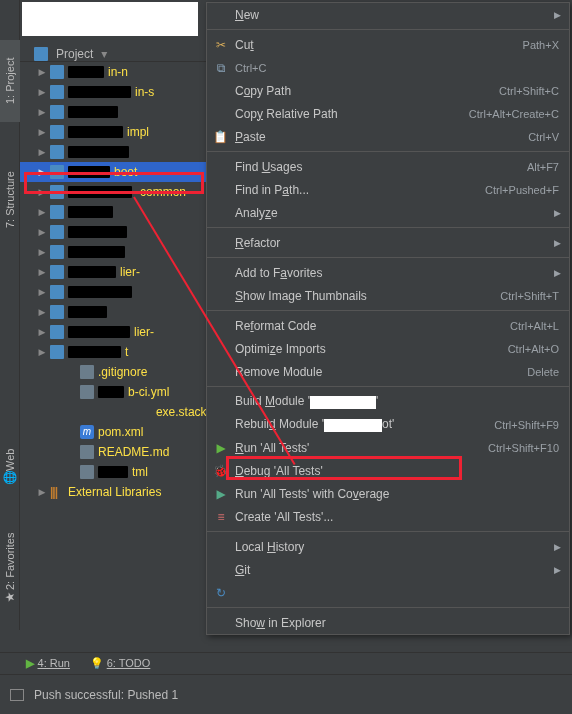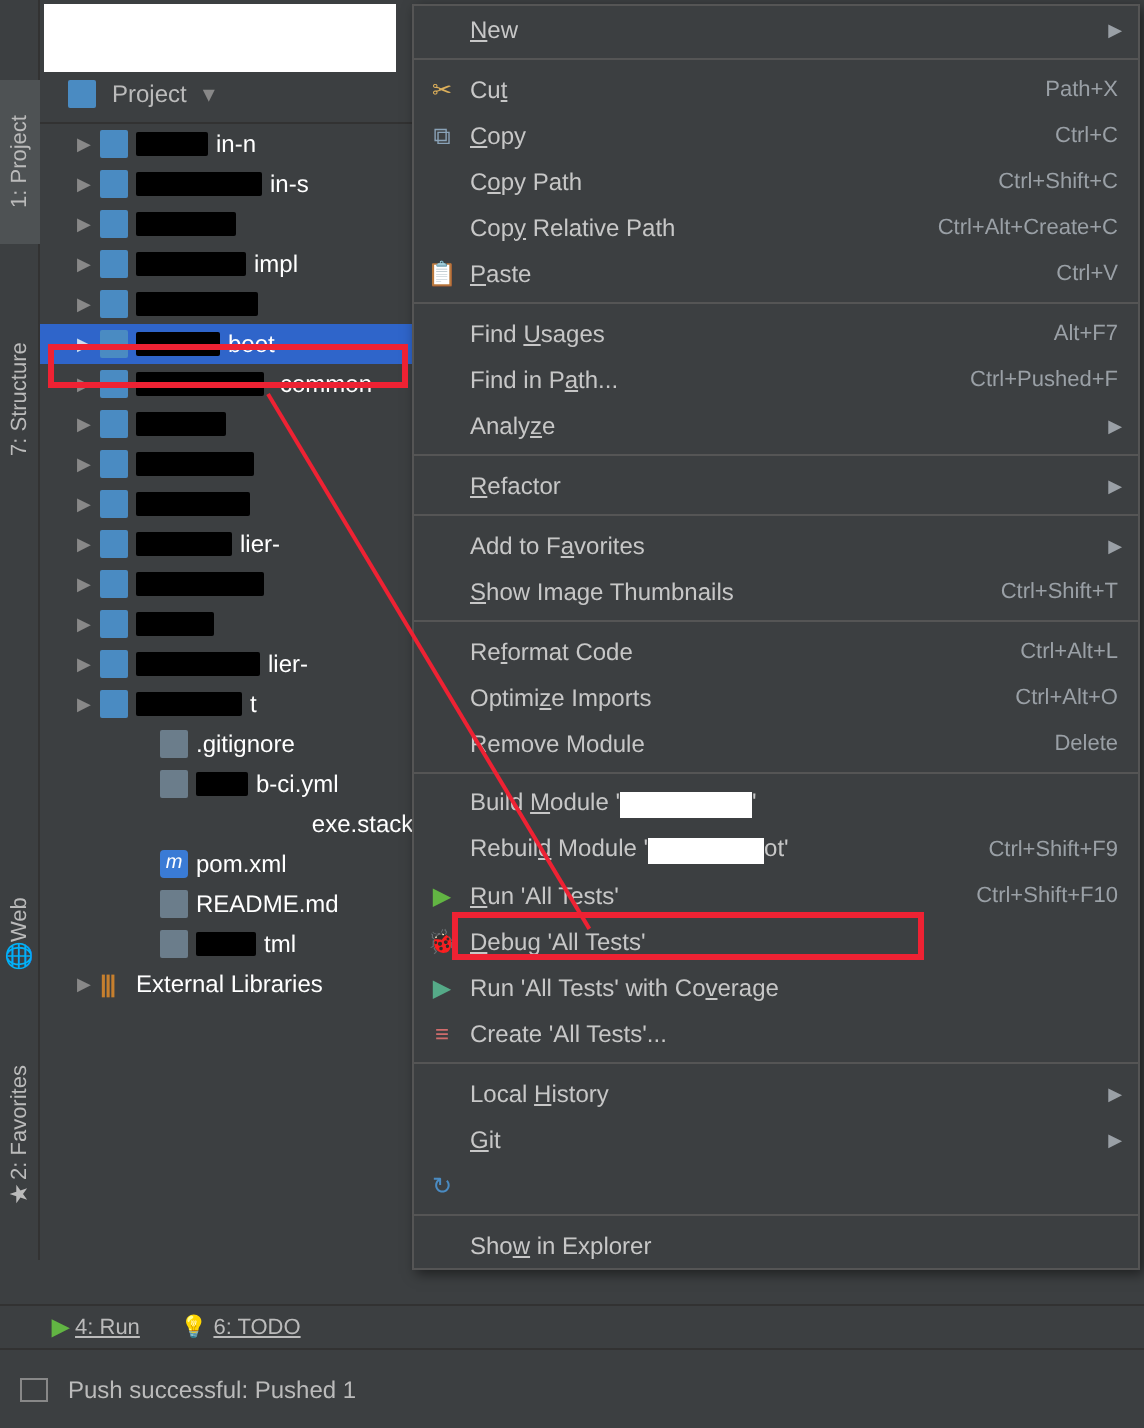--- a/index.html
+++ b/index.html
@@ -19,38 +19,38 @@
       display:flex; align-items:center; justify-content:center;
       color:#bbbbbb; cursor:pointer;
       writing-mode:vertical-rl; transform:rotate(180deg);
       font-size:11px; white-space:nowrap;
     }
     .vtab .vicon{ font-size:12px; writing-mode:horizontal-tb; transform:rotate(90deg); margin-top:4px; }
     
     .proj-header{
       position:absolute; left:20px; top:40px; width:186px; height:22px;
       background:#3c3f41; border-bottom:1px solid #323232;
-      display:flex; align-items:flex-start; gap:8px; padding-left:14px;
+      display:flex; align-items:flex-end; gap:8px; padding-left:14px;
     }
     .proj-header .folder-ic{ width:14px;height:14px; background:#4a8bc2; display:inline-block; border-radius:1px;}
     .proj-header .dd{ color:#888; }
     .proj-tree{
       position:absolute; left:20px; top:62px; width:186px; bottom:82px;
       overflow:hidden; background:#3c3f41;
     }
     .tree-row{
       height:20px; display:flex; align-items:center; gap:4px;
       padding-left:18px; color:#c0c0c0; white-space:nowrap;
     }
     .tree-row.selected{ background:#2f65ca; color:#fff; }
     .tree-row .arrow{ color:#888; font-size:9px; width:8px; text-align:center; }
     .tree-row.selected .arrow{ color:#cde; }
     .tree-row .ico-folder{ width:14px;height:14px;background:#4a8bc2;border-radius:1px; display:inline-block;}
     .tree-row .redact{ display:inline-block;height:12px;background:#000;border-radius:1px; }
-    .tree-row .txt{ color:#ffffff; }
+    .tree-row .txt{ color:#fde047; }
     .tree-row.file .ico-file{ width:14px;height:14px;background:#6b7d8b;border-radius:1px;display:inline-block;}
     .tree-row.file .ico-m{ width:14px;height:14px;background:#3a7bd5;border-radius:2px;display:inline-block; color:#fff; font-style:italic; font-size:10px; text-align:center; line-height:14px;}
     .tree-row.file .arrow{ visibility:hidden; }
     .tree-row.extlib .ico-lib{ width:14px;height:14px; display:inline-block; }
     .ico-lib::before{ content:"|||"; color:#c67f2e; letter-spacing:-1px; font-weight:bold;}
     
     .top-white{ position:absolute; left:22px; top:2px; width:176px; height:34px; background:#fff; }
     
     .bottom-bar{
       position:absolute; left:0; bottom:40px; width:572px; height:22px;
@@ -251,21 +251,20 @@
       <span class="subarr">▶</span>
     </div>
     <div class="ctx-sep"></div>
     <div class="ctx-row">
       <span class="mic" style="color:#ddb05b">✂</span>
       <span class="lbl">Cu<u>t</u></span>
       <span class="short">Path+X</span>
     </div>
     <div class="ctx-row">
       <span class="mic" style="color:#8aa3b8">⧉</span>
-      <span class="lbl"><u>C</u>opy</span>
       <span class="short">Ctrl+C</span>
     </div>
     <div class="ctx-row">
       <span class="lbl">C<u>o</u>py Path</span>
       <span class="short">Ctrl+Shift+C</span>
     </div>
     <div class="ctx-row">
       <span class="lbl">Cop<u>y</u> Relative Path</span>
       <span class="short">Ctrl+Alt+Create+C</span>
     </div>

